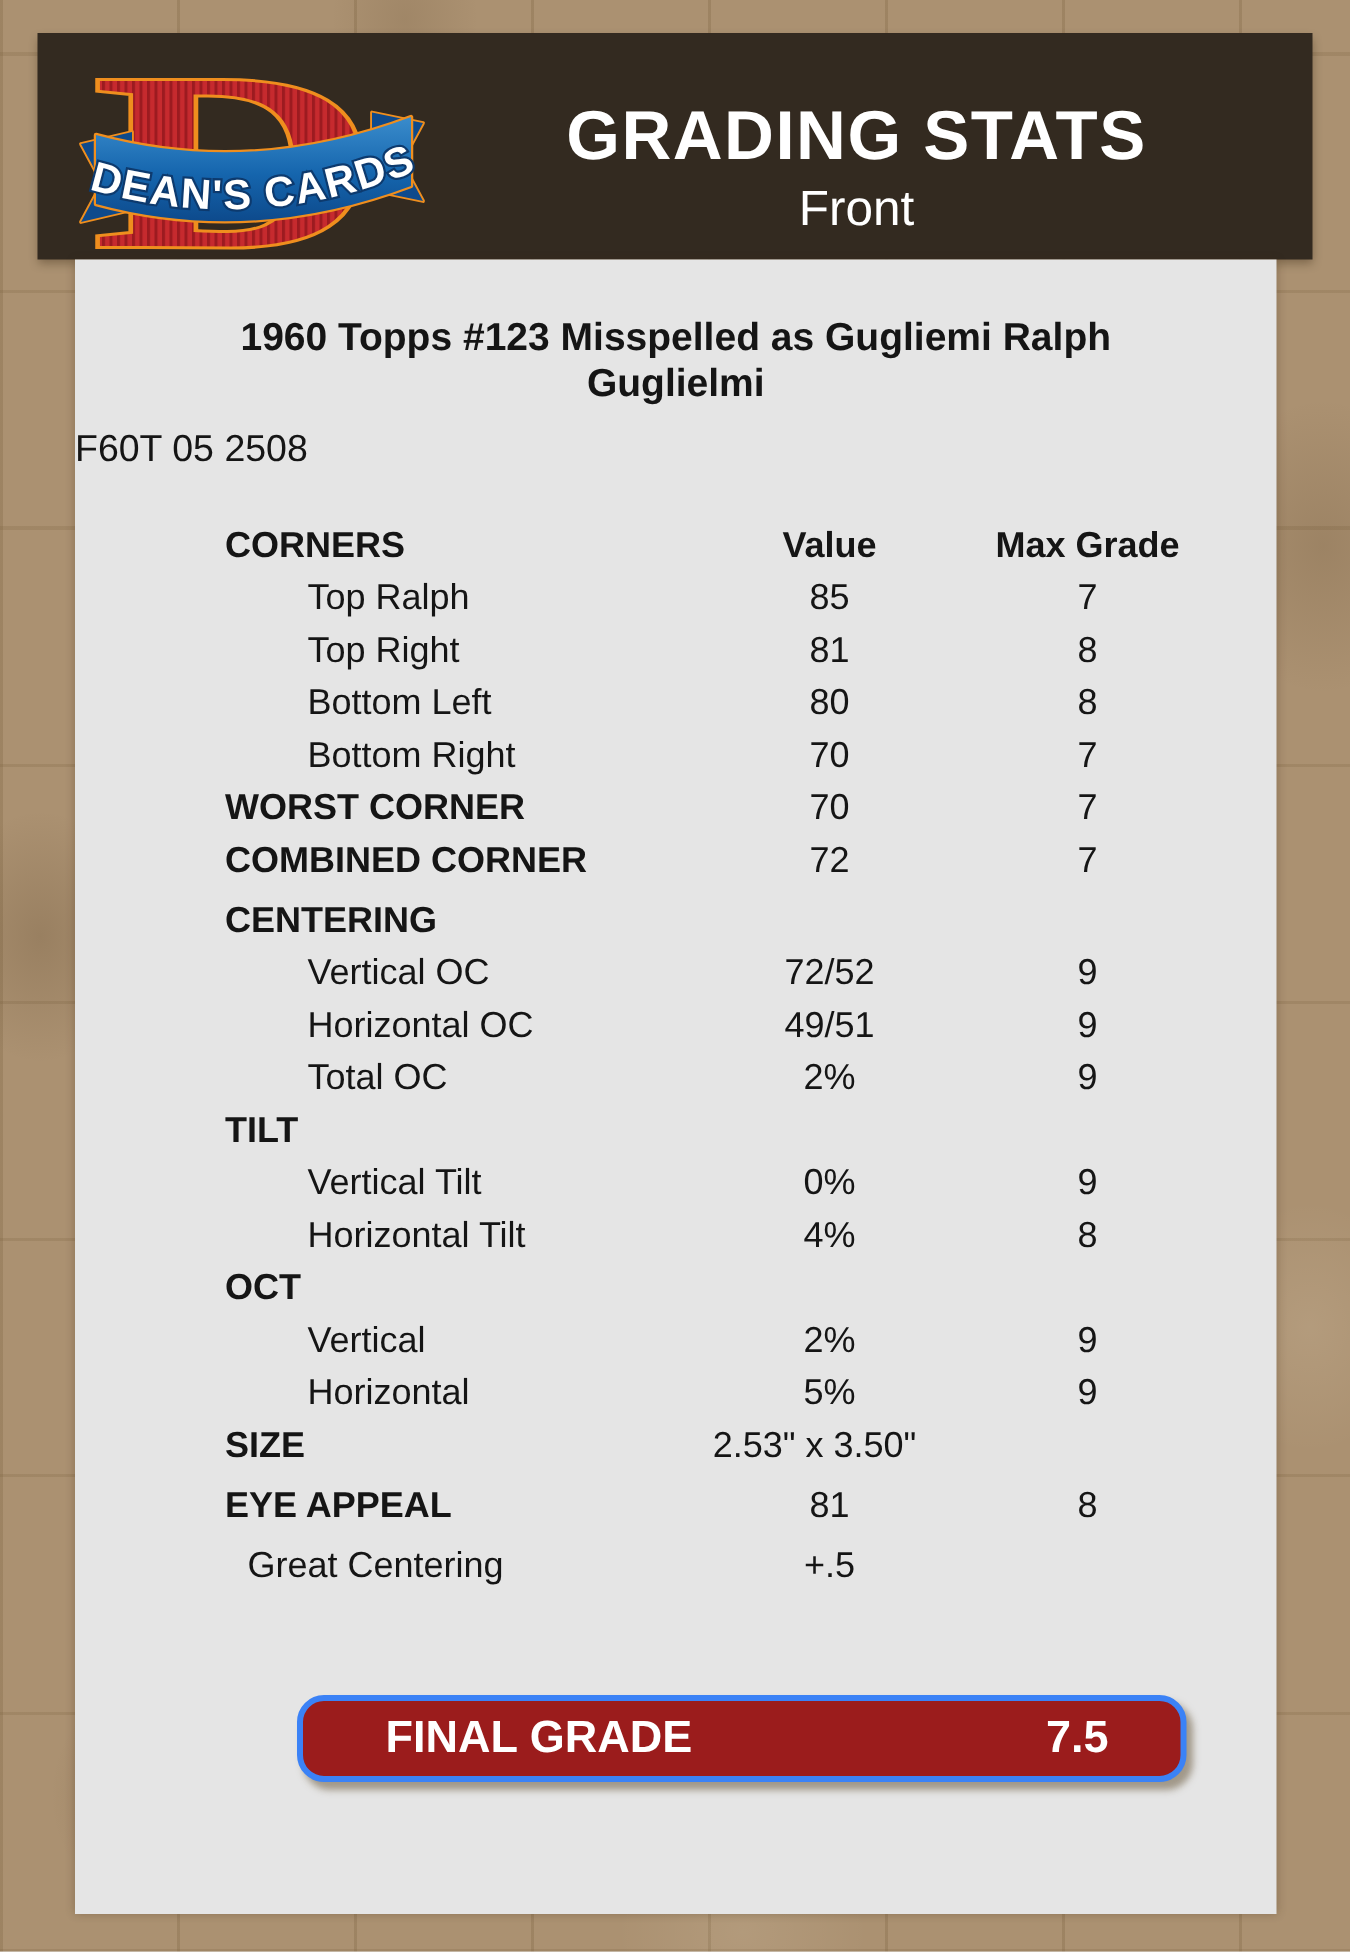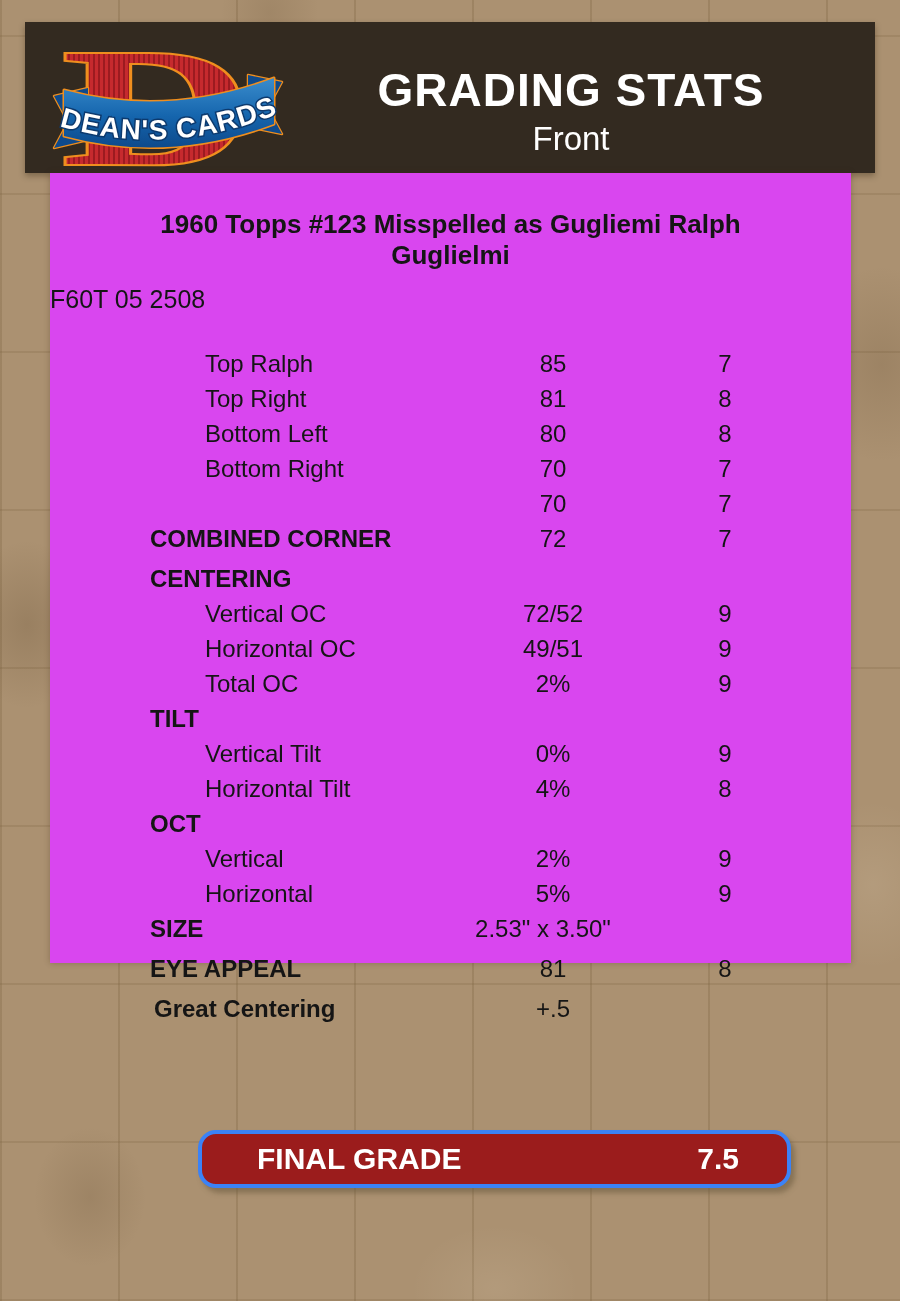--- a/index.html
+++ b/index.html
@@ -26,36 +26,36 @@
     position:absolute;left:25px;top:22px;width:850px;height:151px;
     background:#332a20;
     box-shadow:0 3px 6px rgba(40,25,10,0.35);
   }
   .logo{position:absolute;left:23px;top:6px;}
   .header-titles{position:absolute;left:250px;right:8px;top:42px;text-align:center;color:#ffffff;}
   .header-title{font-size:46px;line-height:52px;letter-spacing:1px;font-weight:bold;margin:0;}
   .header-subtitle{font-size:33px;line-height:46px;font-weight:normal;margin:0;}
   
   .report-card{
-    position:absolute;left:50px;top:173px;width:801px;height:790px;
-    background:#d946ef;color:#151515;
+    position:absolute;left:50px;top:173px;width:801px;height:1103px;
+    background:#e5e5e5;color:#151515;
     box-shadow:0 0 6px rgba(60,40,20,0.30);
   }
   .card-title{
     margin:36px 88px 0;text-align:center;
     font-size:26px;line-height:31px;font-weight:bold;
   }
   .cert-code{margin:14px 0 0;text-align:left;font-size:25px;font-weight:normal;}
   
   .stats-table{position:absolute;left:0;top:174px;width:100%;font-size:24px;}
   .row{position:relative;height:35px;}
   .row.gap{margin-top:5px;}
   .c-label{position:absolute;left:155px;top:3px;white-space:nowrap;}
   .row.section .c-label, .row.head .c-label{left:100px;font-weight:bold;}
-  .row.bold .c-label{left:104px;font-weight:bold;}
+  .row.bold .c-label{left:115px;font-weight:normal;}
   .c-value{position:absolute;left:428px;top:3px;width:150px;text-align:center;white-space:nowrap;}
   .c-max{position:absolute;left:600px;top:3px;width:150px;text-align:center;white-space:nowrap;}
   .row.head .c-value,.row.head .c-max{font-weight:bold;}
   .row.size .c-value{left:348px;width:290px;}
   
   .final-grade{
     position:absolute;left:148px;top:957px;width:482px;height:50px;
     background:#9b1c1c;border:4px solid #3b82f6;border-radius:18px;
     box-shadow:4px 5px 5px rgba(105,90,62,0.55);
     display:flex;align-items:center;justify-content:space-between;
@@ -94,20 +94,25 @@
     <div class="header-title">GRADING STATS</div>
     <div class="header-subtitle">Front</div>
   </div>
 </div>
 
 <div class="report-card">
   <div class="card-title">1960 Topps #123 Misspelled as Gugliemi Ralph Guglielmi</div>
   <div class="cert-code">F60T 05 2508</div>
 
   <div class="stats-table">
+    <div class="row head">
+      <span class="c-label">CORNERS</span>
+      <span class="c-value">Value</span>
+      <span class="c-max">Max Grade</span>
+    </div>
     <div>
         <div class="row indent">
     <span class="c-label">Top Ralph</span>
     <span class="c-value">85</span>
     <span class="c-max">7</span>
   </div>
         <div class="row indent">
     <span class="c-label">Top Right</span>
     <span class="c-value">81</span>
     <span class="c-max">8</span>
@@ -116,20 +121,21 @@
     <span class="c-label">Bottom Left</span>
     <span class="c-value">80</span>
     <span class="c-max">8</span>
   </div>
         <div class="row indent">
     <span class="c-label">Bottom Right</span>
     <span class="c-value">70</span>
     <span class="c-max">7</span>
   </div>
         <div class="row section">
+    <span class="c-label">WORST CORNER</span>
     <span class="c-value">70</span>
     <span class="c-max">7</span>
   </div>
         <div class="row section">
     <span class="c-label">COMBINED CORNER</span>
     <span class="c-value">72</span>
     <span class="c-max">7</span>
   </div>
         <div class="row section gap">
     <span class="c-label">CENTERING</span>

